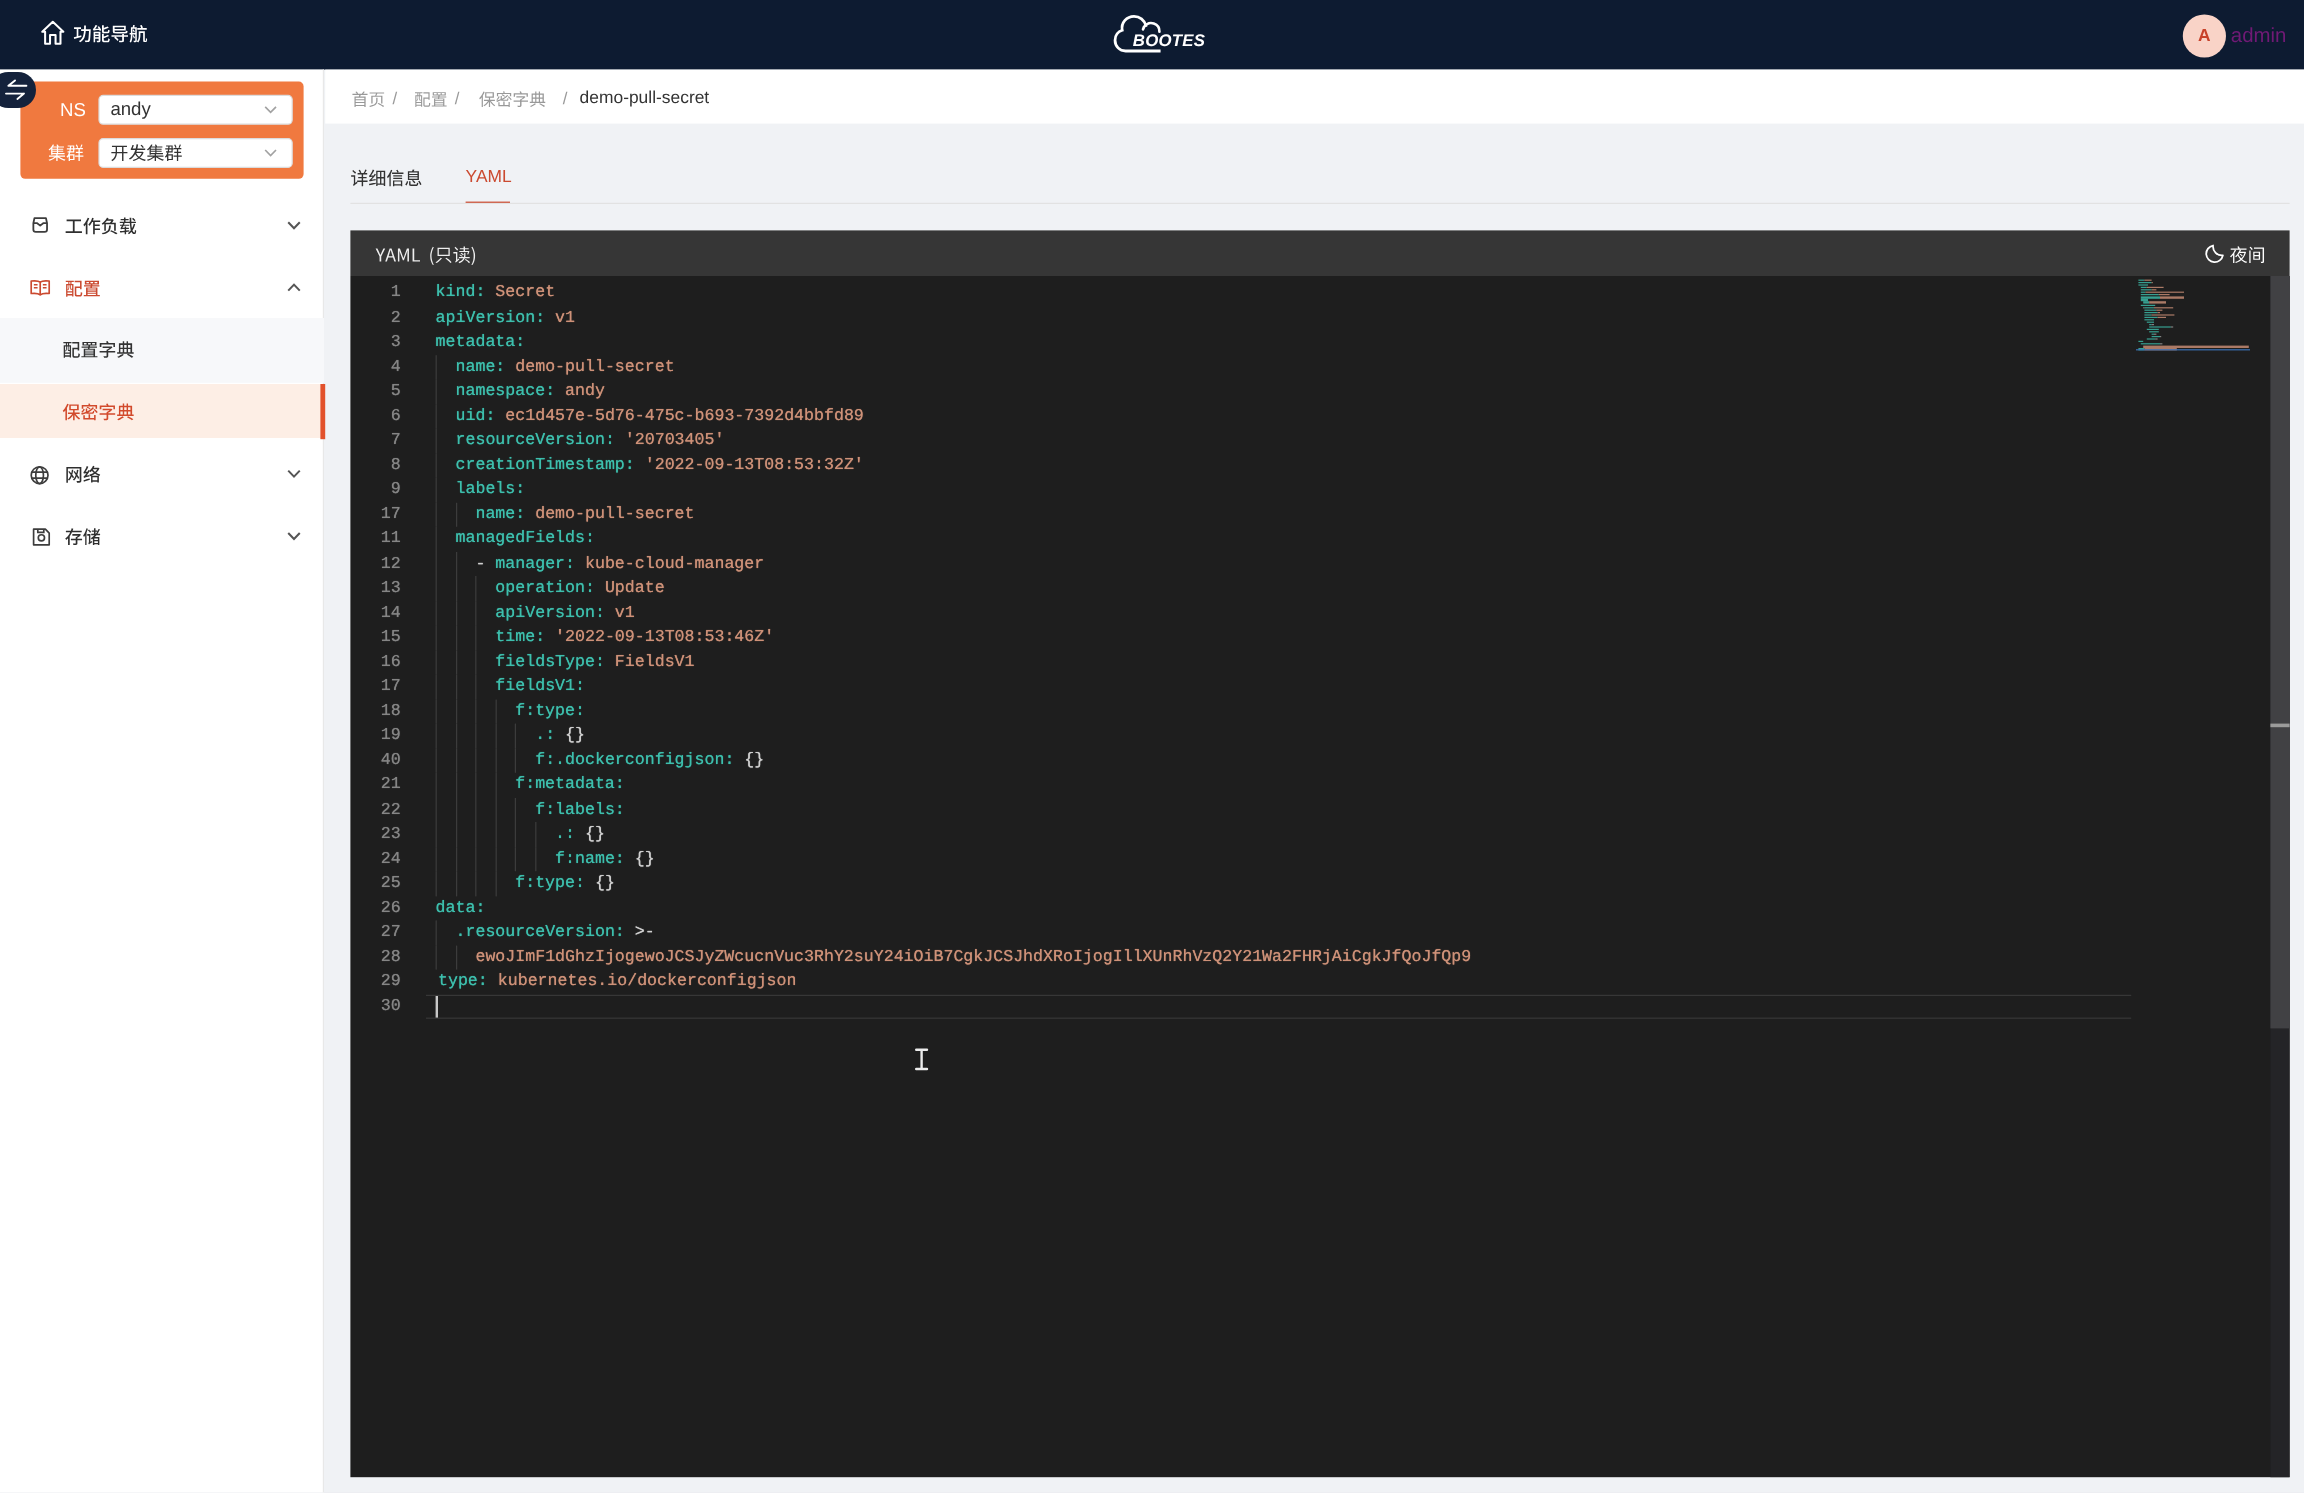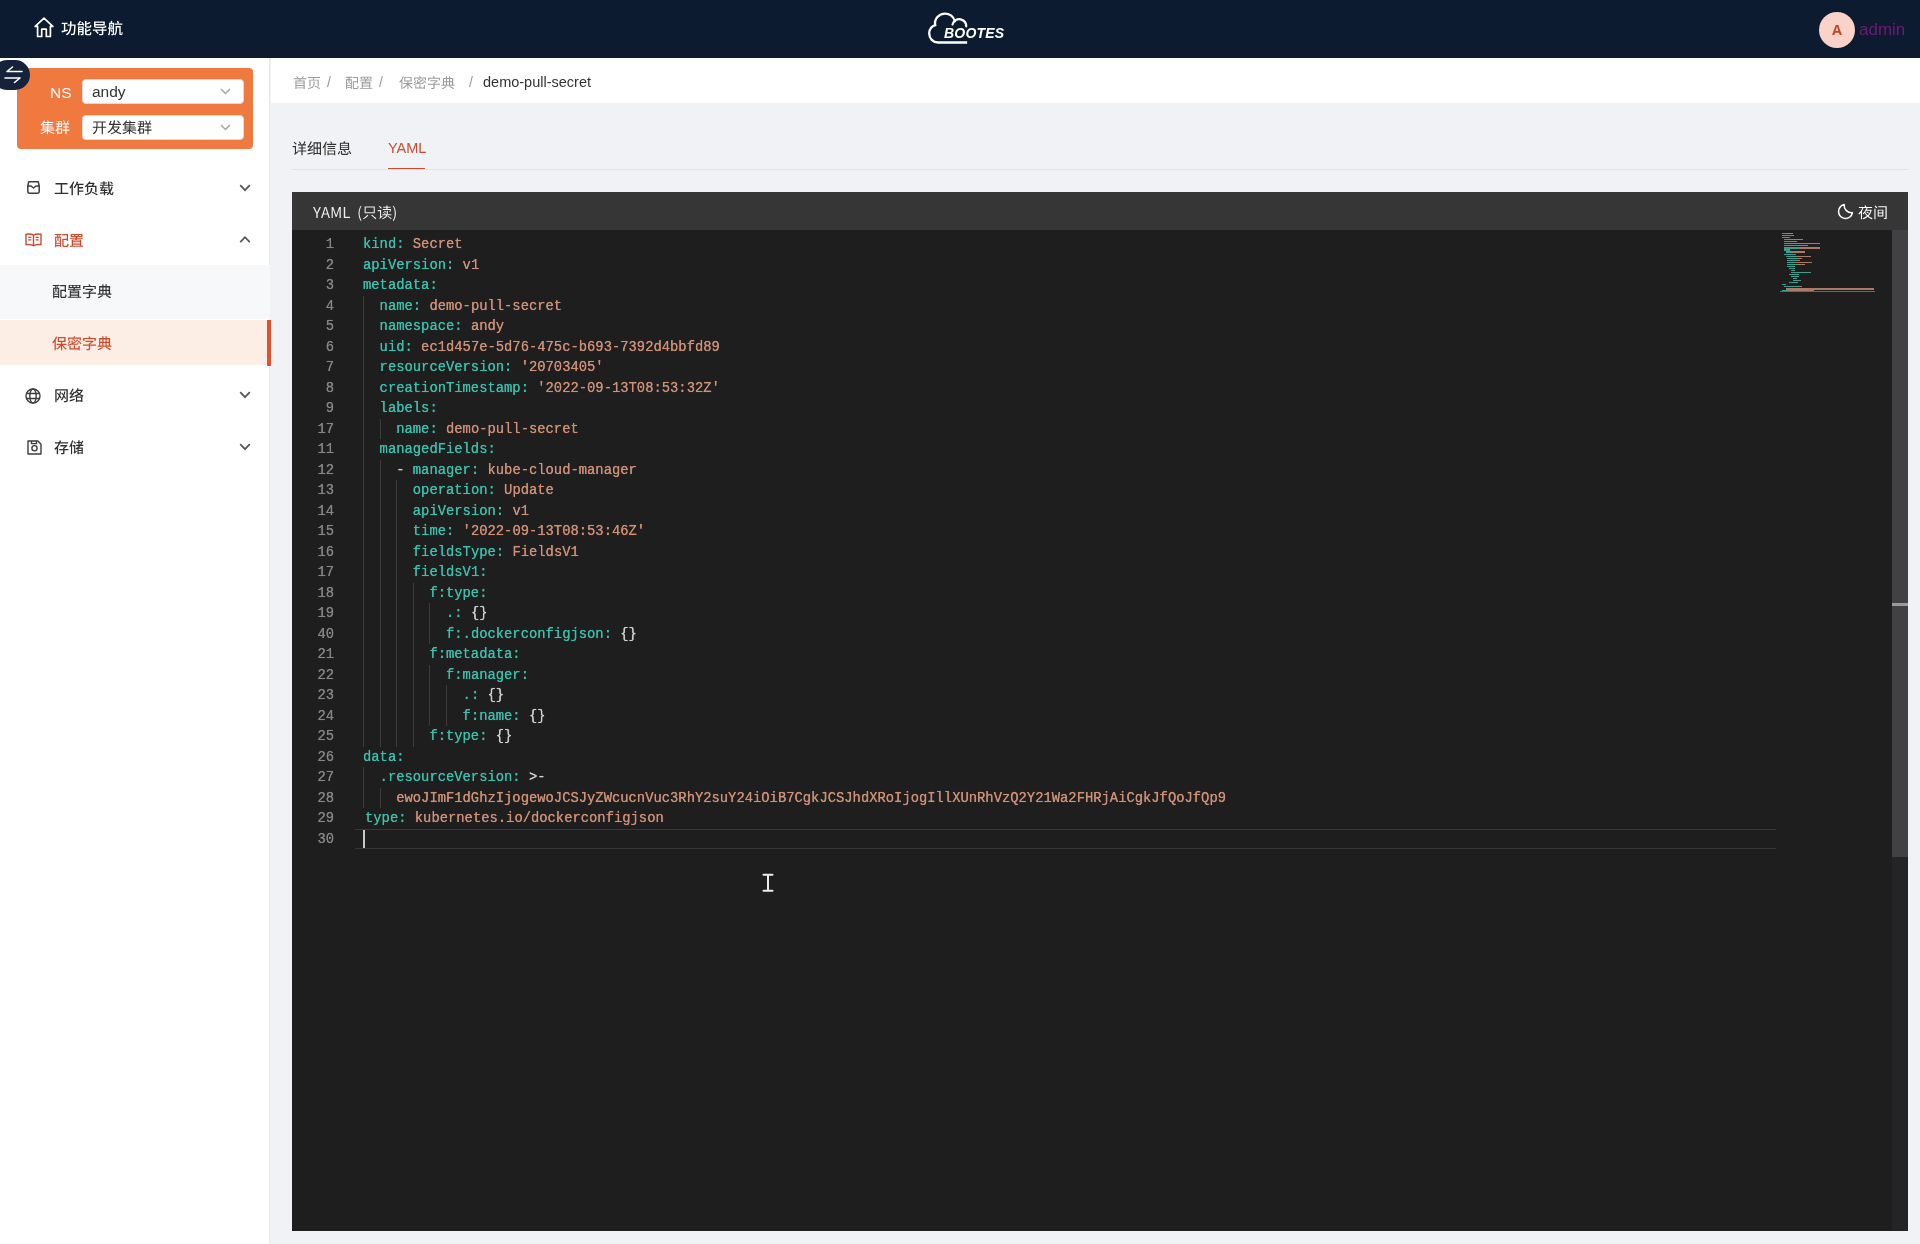--- a/index.html
+++ b/index.html
@@ -224,21 +224,21 @@
 <div class="g" style="left:396.20px;top:623.50px;height:20.5px"></div>
 <div class="g" style="left:412.80px;top:623.50px;height:20.5px"></div>
 <div class="g" style="left:429.39px;top:623.50px;height:20.5px"></div>
 <div class="cl ln" style="left:291px;top:644.00px">21</div>
 <div class="cl" style="left:429.39px;top:644.00px"><span class="k">f:metadata:</span></div>
 <div class="g" style="left:363.00px;top:644.00px;height:20.5px"></div>
 <div class="g" style="left:379.60px;top:644.00px;height:20.5px"></div>
 <div class="g" style="left:396.20px;top:644.00px;height:20.5px"></div>
 <div class="g" style="left:412.80px;top:644.00px;height:20.5px"></div>
 <div class="cl ln" style="left:291px;top:664.50px">22</div>
-<div class="cl" style="left:445.99px;top:664.50px"><span class="k">f:manager:</span></div>
+<div class="cl" style="left:445.99px;top:664.50px"><span class="k">f:labels:</span></div>
 <div class="g" style="left:363.00px;top:664.50px;height:20.5px"></div>
 <div class="g" style="left:379.60px;top:664.50px;height:20.5px"></div>
 <div class="g" style="left:396.20px;top:664.50px;height:20.5px"></div>
 <div class="g" style="left:412.80px;top:664.50px;height:20.5px"></div>
 <div class="g" style="left:429.39px;top:664.50px;height:20.5px"></div>
 <div class="cl ln" style="left:291px;top:685.00px">23</div>
 <div class="cl" style="left:462.59px;top:685.00px"><span class="k">.: </span><span class="p">{}</span></div>
 <div class="g" style="left:363.00px;top:685.00px;height:20.5px"></div>
 <div class="g" style="left:379.60px;top:685.00px;height:20.5px"></div>
 <div class="g" style="left:396.20px;top:685.00px;height:20.5px"></div>

